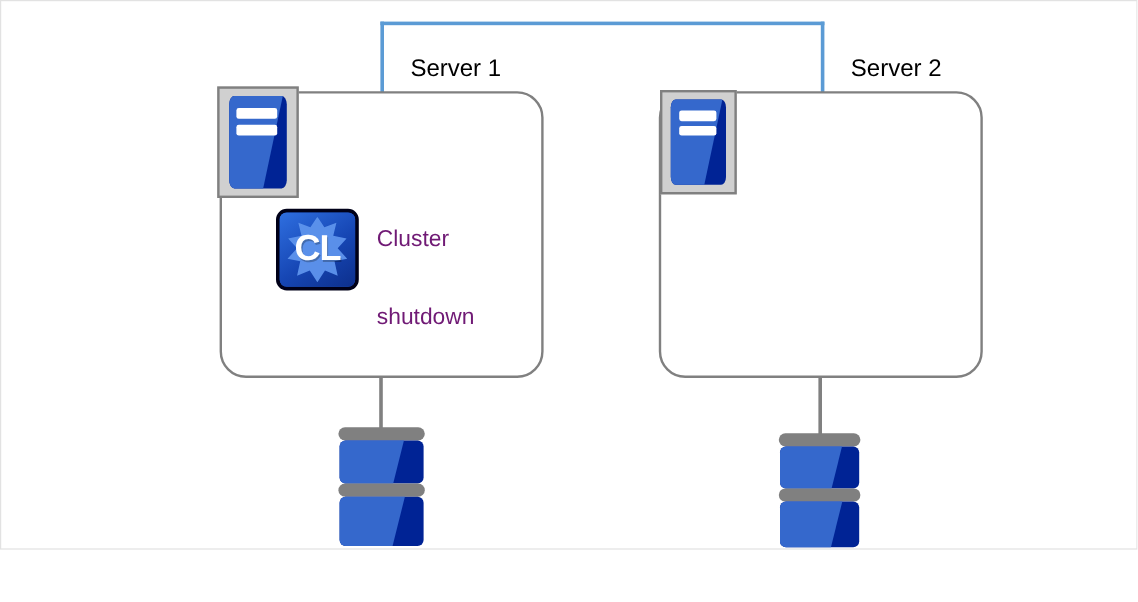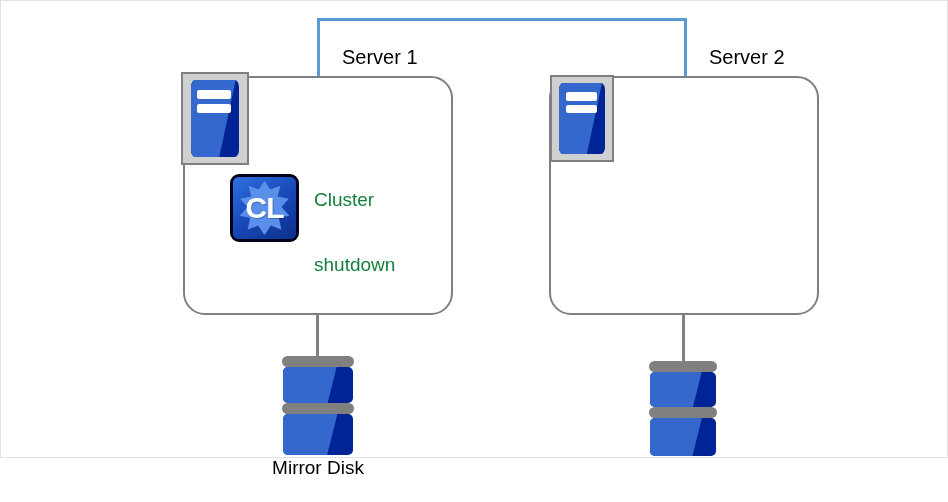--- a/index.html
+++ b/index.html
@@ -129,21 +129,21 @@
     line-height: 1;
     text-shadow: 1px 1px 0 rgba(0,0,0,.25);
     font-family: "Liberation Sans", sans-serif;
     text-align: center;
   }
 
   
   .cl-caption {
     position: absolute;
     font-size: 19px;
-    color: #15803d;
+    color: #701a75;
     line-height: 25px;
     white-space: pre;
   }
 
   
   .drop-line {
     position: absolute;
     background: #808080;
     width: 3px;
   }
@@ -216,21 +216,20 @@
 
   <div class="drop-line" style="left:315px; top:313px; height:45px;"></div>
 
   <div class="disk" style="left:281px; top:355px; width:72px; height:99px;">
     <div class="disk-plate" style="top:0px; height:11px;"></div>
     <div class="disk-body" style="top:11px; height:36px;"></div>
     <div class="disk-plate" style="top:47px; height:11px;"></div>
     <div class="disk-body" style="top:58px; height:41px;"></div>
   </div>
 
-  <div class="disk-caption" style="left:261px; top:456px; width:112px;">Mirror Disk</div>
 
   <div class="server-label" style="left:708px; top:46px;">Server 2</div>
 
   <div class="server-box" style="left:548px; top:75px; width:270px; height:239px;"></div>
 
   <div class="srv-icon" style="left:549px; top:74px; width:64px; height:87px;">
     <div class="srv-icon-inner">
       <div class="srv-bar b1"></div>
       <div class="srv-bar b2"></div>
     </div>

